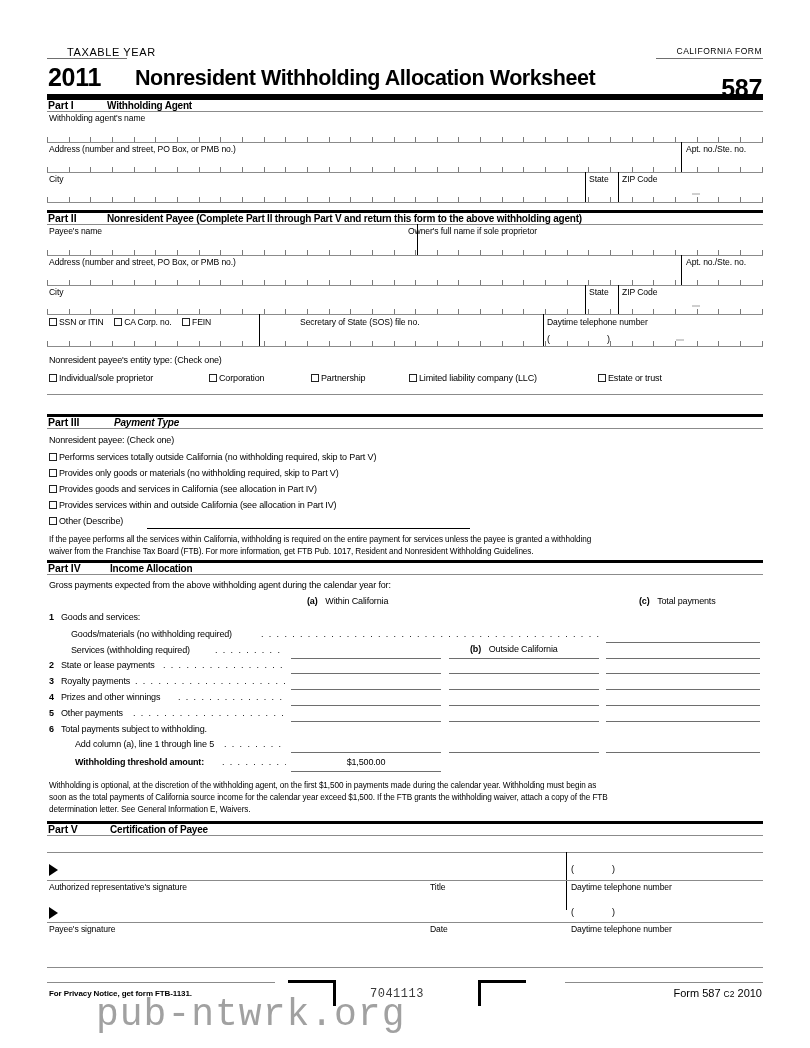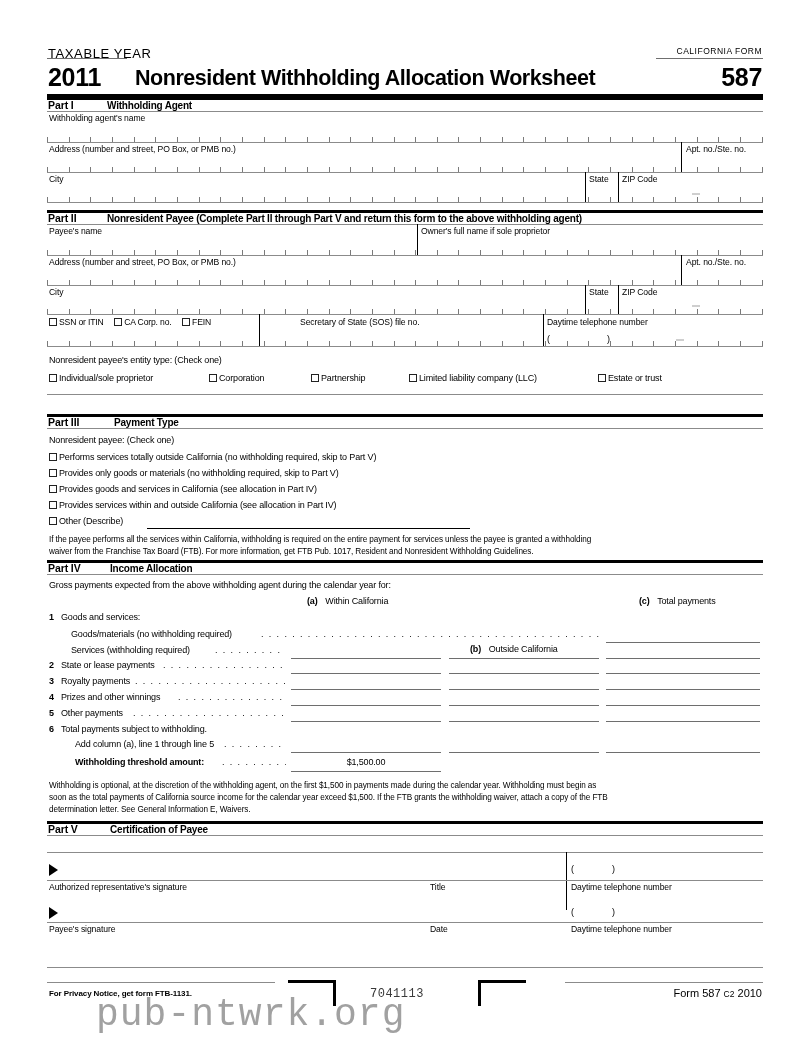--- a/index.html
+++ b/index.html
@@ -41,23 +41,24 @@
   }
   .ticks i {
     display: block;
     width: 1px;
     height: 5px;
     background: #7a7a7a;
   }
 
   
   .taxable-year {
-    font-size: 13px;
+    font-size: 11px;
     letter-spacing: .6px;
     font-family: "Liberation Sans", sans-serif;
+    margin-left: 19px;
   }
   .ty-underline { position: absolute; background: #6f6f6f; height: 1px; }
   .year {
     font-size: 25px;
     font-weight: bold;
     letter-spacing: -0.3px;
   }
   .form-title {
     font-size: 21.5px;
     font-weight: bold;
@@ -66,20 +67,21 @@
   .ca-form {
     font-size: 8.5px;
     letter-spacing: .5px;
     text-align: right;
   }
   .form-num {
     font-size: 25px;
     font-weight: bold;
     text-align: right;
     letter-spacing: -0.3px;
+    margin-top: 11px;
   }
 
   
   .part-label {
     font-size: 10.5px;
     font-weight: bold;
     letter-spacing: -0.1px;
   }
   .part-title {
     font-size: 10px;
@@ -335,21 +337,21 @@
     </div>
 
   <div class="partbar" style="left:47px; top:210px; width:716px;"></div>
   <div class="abs part-label" style="left:48px; top:212px;">Part II</div>
   <div class="abs part-title" style="left:107px; top:213px;">Nonresident Payee (Complete Part II through Part V and return this form to the above withholding agent)</div>
   <div class="grayline" style="left:47px; top:224px; width:716px;"></div>
 
   <div class="abs cap" style="left:49px; top:226px;">Payee's name</div>
   <div class="abs" style="left:49px; top:237px; width:360px; height:17px;"></div>
   <div class="vline" style="left:417px; top:224px; width:1px; height:31px;"></div>
-  <div class="abs cap" style="left:421px; top:226px;text-align:right;">Owner's full name if sole proprietor</div>
+  <div class="abs cap" style="left:408px; top:226px;text-align:right;">Owner's full name if sole proprietor</div>
   <div class="abs" style="left:421px; top:237px; width:339px; height:17px;"></div>
   <div class="grayline" style="left:47px; top:255px; width:716px;"></div>
   <div class="ticks" id="t-p2-name" style="left:47px; top:250px; width:716px;">
       <i></i>
       <i></i>
       <i></i>
       <i></i>
       <i></i>
       <i></i>
       <i></i>
@@ -544,21 +546,21 @@
   <div class="cbrow" style="left:409px; top:373px;">
     <span class="cb"></span><span>Limited liability company (LLC)</span>
   </div>
   <div class="cbrow" style="left:598px; top:373px;">
     <span class="cb"></span><span>Estate or trust</span>
   </div>
   <div class="grayline" style="left:47px; top:394px; width:716px;"></div>
 
   <div class="partbar" style="left:47px; top:414px; width:716px;"></div>
   <div class="abs part-label" style="left:48px; top:416px;">Part III</div>
-  <div class="abs part-title" style="left:114px; top:417px;">Payment Type</div>
+  <div class="abs part-title" style="left:114px; top:417px;font-style:italic;">Payment Type</div>
   <div class="grayline" style="left:47px; top:428px; width:716px;"></div>
 
   <div class="abs body-txt" style="left:49px; top:435px;">Nonresident payee: (Check one)</div>
 
   <div class="cbrow" style="left:49px; top:452px;">
     <span class="cb"></span><span>Performs services totally outside California (no withholding required, skip to Part V)</span>
   </div>
   <div class="cbrow" style="left:49px; top:468px;">
     <span class="cb"></span><span>Provides only goods or materials (no withholding required, skip to Part V)</span>
   </div>

